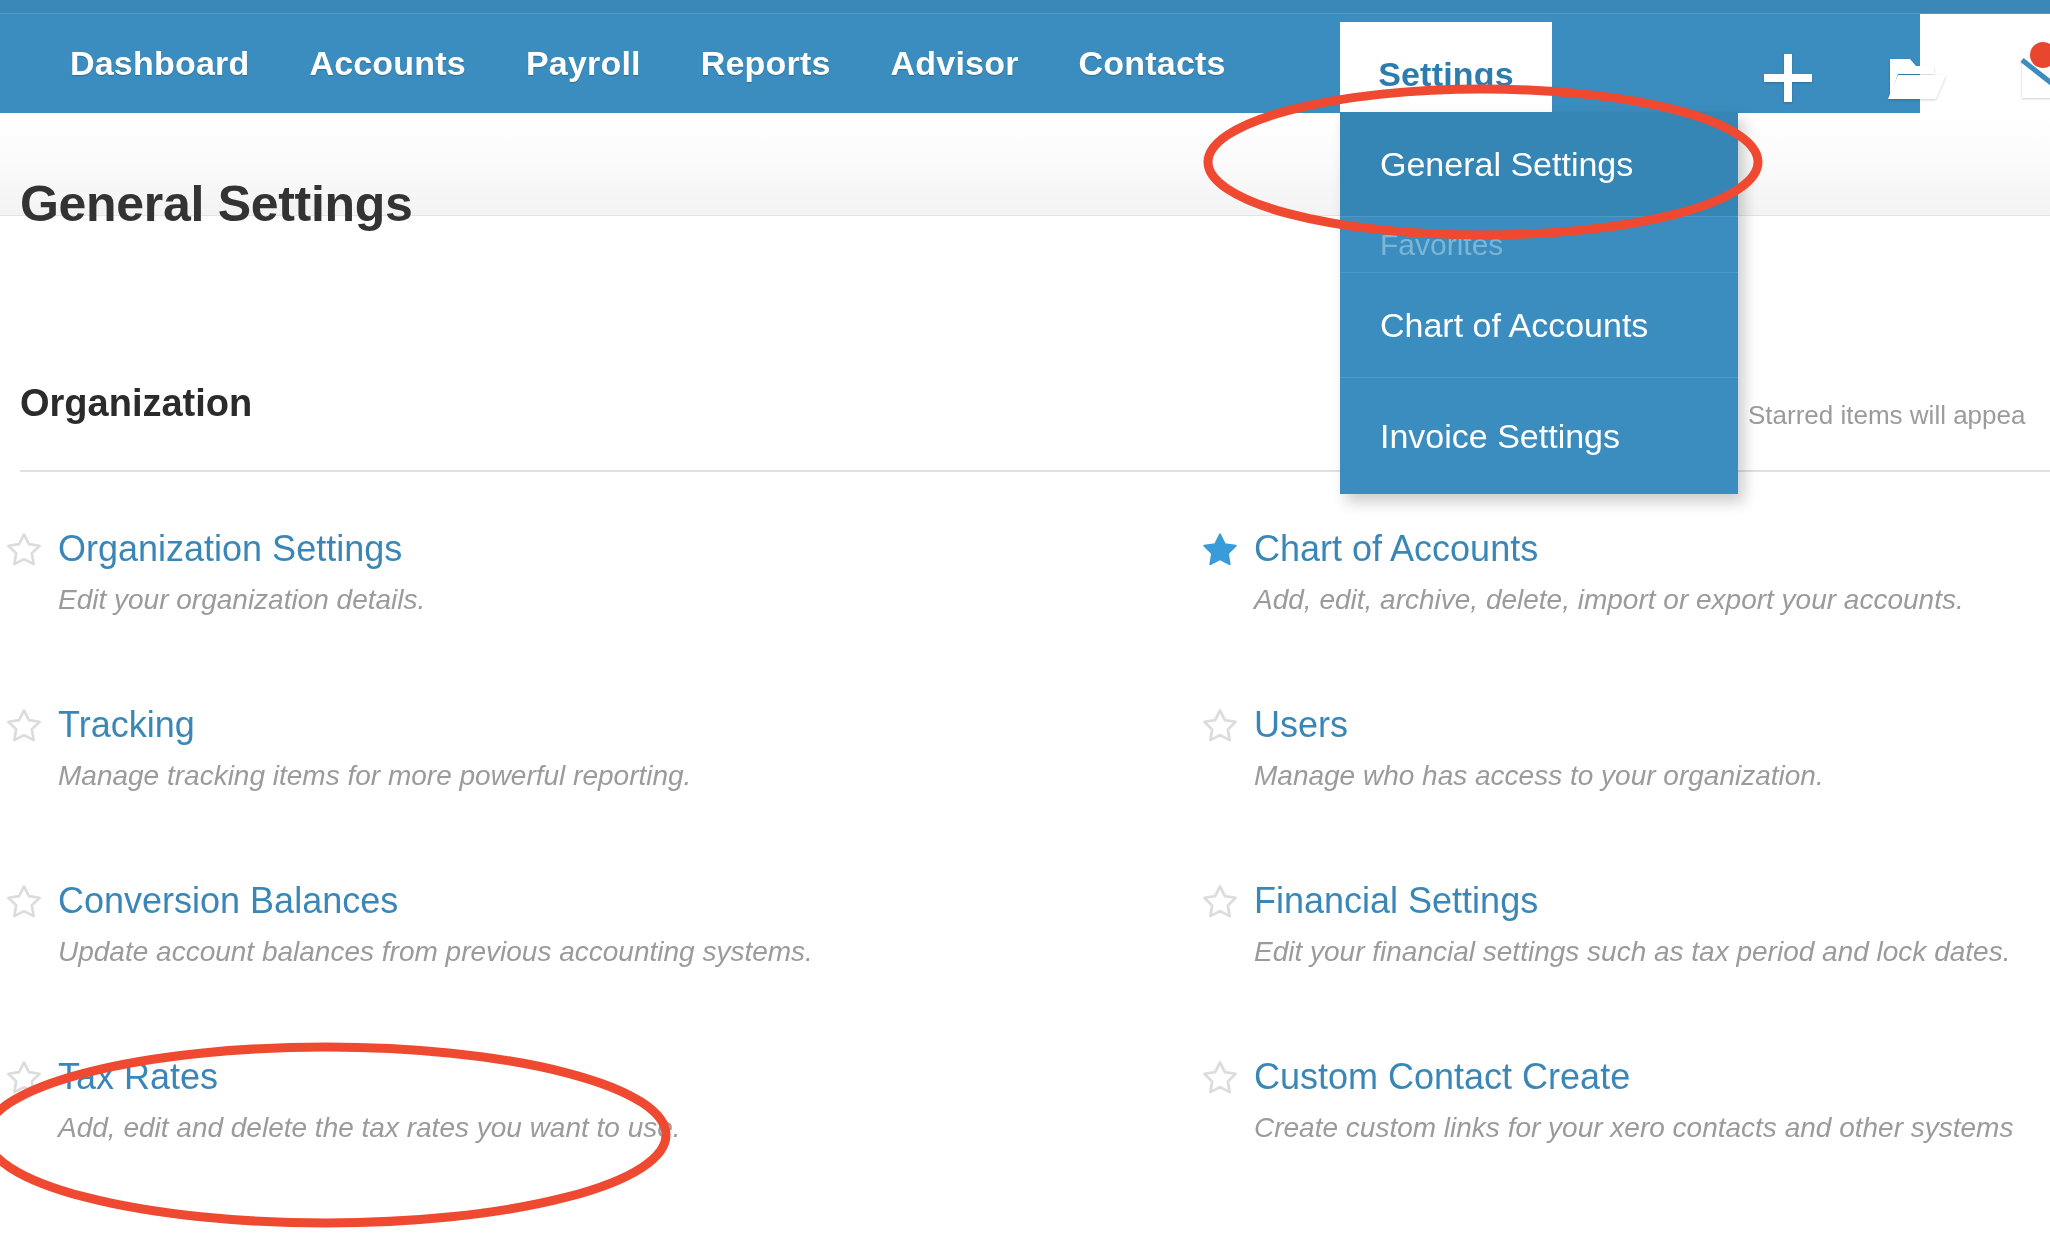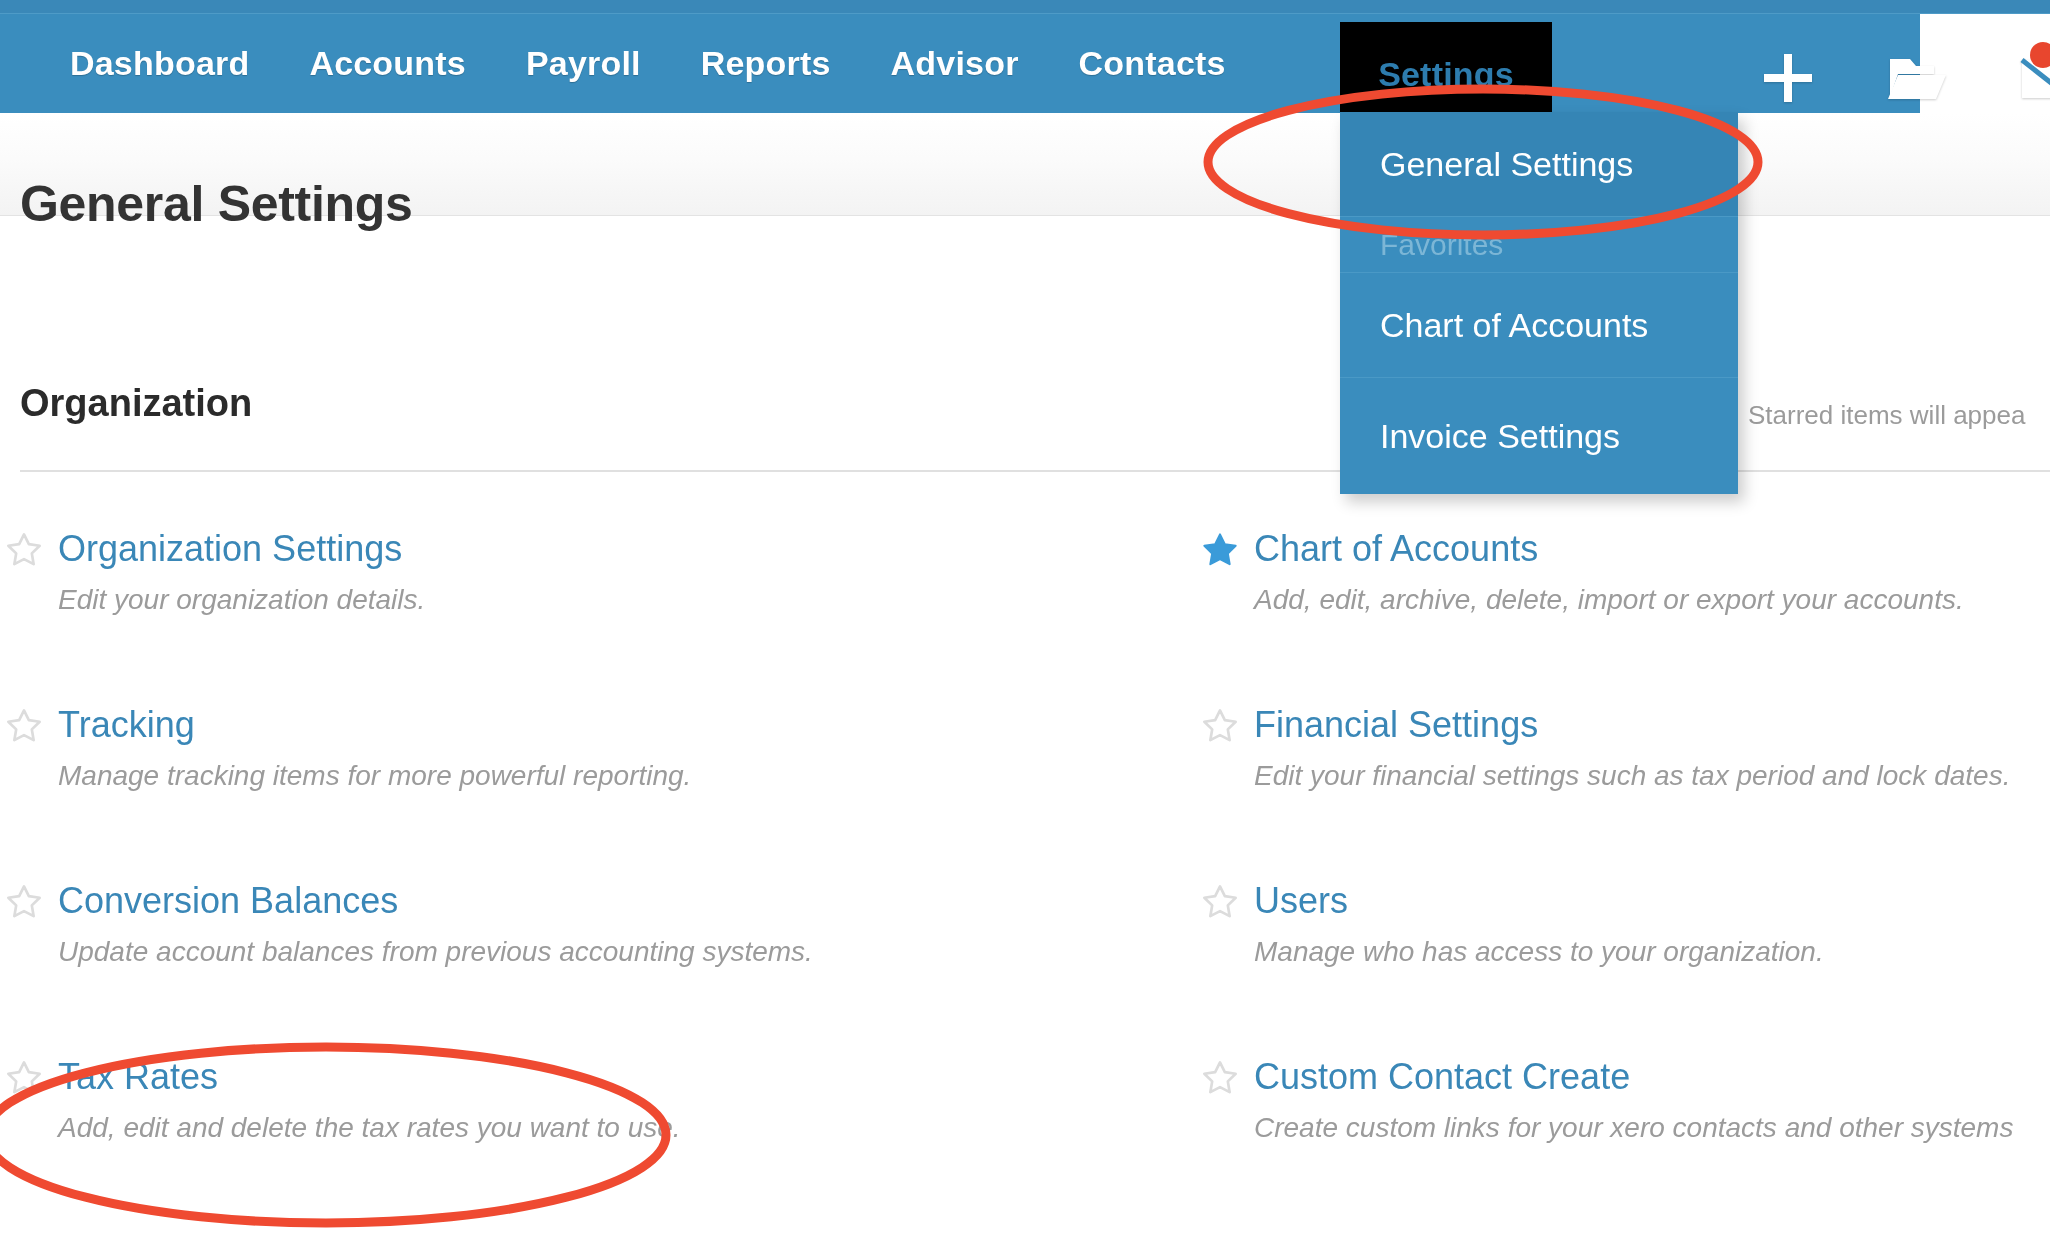--- a/index.html
+++ b/index.html
@@ -39,21 +39,21 @@
     white-space: nowrap;
     text-shadow: 0 1px 1px rgba(0,0,0,0.22);
     cursor: pointer;
     letter-spacing: 0.2px;
   }
   
   .nav-tab-active {
     position: absolute;
     left: 1340px; top: 8px;
     width: 212px; height: 105px;
-    background: #000000;
+    background: #ffffff;
     display: flex; align-items: center; justify-content: center;
     cursor: pointer;
   }
   .nav-tab-active span {
     color: #2d7cae;
     font-size: 34px;
     font-weight: bold;
     letter-spacing: 0.2px;
   }
 
@@ -268,34 +268,34 @@
           </div>
           <div class="entry-desc">Add, edit, archive, delete, import or export your accounts.</div>
         </div>
         <div class="entry">
           <div class="entry-head">
             <span class="star">
               <svg width="40" height="40" viewBox="0 0 24 24">
                 <path d="M12 2.6l2.9 5.9 6.5.95-4.7 4.6 1.1 6.45L12 17.45 6.2 20.5l1.1-6.45L2.6 9.45l6.5-.95z" fill="none" stroke="#dcdcdc" stroke-width="1.6" stroke-linejoin="round"></path>
               </svg>
             </span>
+            <a class="entry-link">Users</a>
+          </div>
+          <div class="entry-desc">Manage who has access to your organization.</div>
+        </div>
+        <div class="entry">
+          <div class="entry-head">
+            <span class="star">
+              <svg width="40" height="40" viewBox="0 0 24 24">
+                <path d="M12 2.6l2.9 5.9 6.5.95-4.7 4.6 1.1 6.45L12 17.45 6.2 20.5l1.1-6.45L2.6 9.45l6.5-.95z" fill="none" stroke="#dcdcdc" stroke-width="1.6" stroke-linejoin="round"></path>
+              </svg>
+            </span>
             <a class="entry-link">Financial Settings</a>
           </div>
           <div class="entry-desc">Edit your financial settings such as tax period and lock dates.</div>
-        </div>
-        <div class="entry">
-          <div class="entry-head">
-            <span class="star">
-              <svg width="40" height="40" viewBox="0 0 24 24">
-                <path d="M12 2.6l2.9 5.9 6.5.95-4.7 4.6 1.1 6.45L12 17.45 6.2 20.5l1.1-6.45L2.6 9.45l6.5-.95z" fill="none" stroke="#dcdcdc" stroke-width="1.6" stroke-linejoin="round"></path>
-              </svg>
-            </span>
-            <a class="entry-link">Users</a>
-          </div>
-          <div class="entry-desc">Manage who has access to your organization.</div>
         </div>
         <div class="entry">
           <div class="entry-head">
             <span class="star">
               <svg width="40" height="40" viewBox="0 0 24 24">
                 <path d="M12 2.6l2.9 5.9 6.5.95-4.7 4.6 1.1 6.45L12 17.45 6.2 20.5l1.1-6.45L2.6 9.45l6.5-.95z" fill="none" stroke="#dcdcdc" stroke-width="1.6" stroke-linejoin="round"></path>
               </svg>
             </span>
             <a class="entry-link">Custom Contact Create</a>
           </div>

